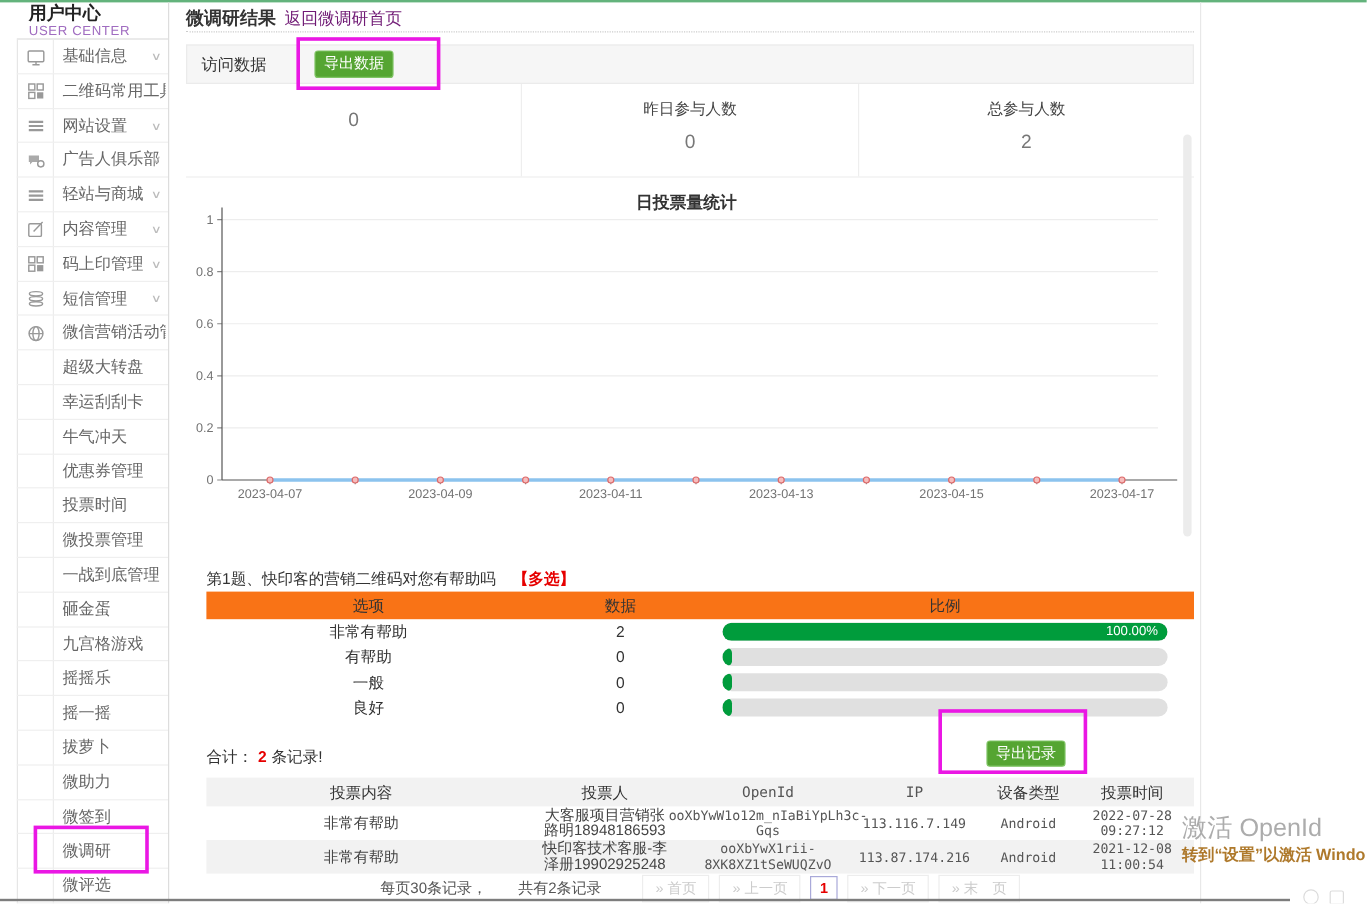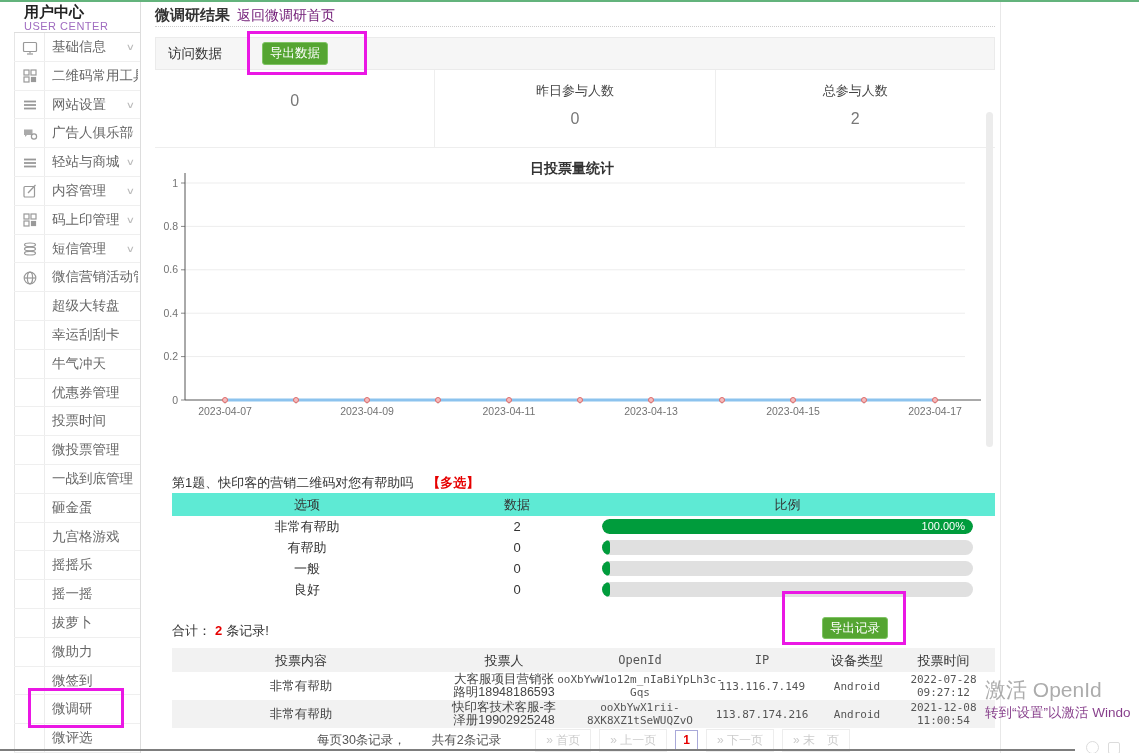--- a/index.html
+++ b/index.html
@@ -48,21 +48,21 @@
 
   
   #chart-title { left:157px; top:160px; width:830px; text-align:center; font-size:14px; font-weight:bold; color:#333; }
   #chart-svg { left:157px; top:150px; }
 
   
   #question { left:172px; top:474px; font-size:13px; color:#333; }
   #question .tag { color:#e60000; margin-left:14px; font-weight:bold; }
   #poll { left:172px; top:493px; width:823px; font-size:13px; }
   .prow { display:flex; height:21px; align-items:center; }
-  .prow.phead { height:23px; background:#5eead4; color:#333; }
+  .prow.phead { height:23px; background:#f97316; color:#333; }
   .pc1 { width:270px; text-align:center; }
   .pc2 { width:150px; text-align:center; }
   .pc3 { flex:1; padding:0 22px 0 10px; }
   .track { position:relative; height:15px; background:#e0e0e0; border-radius:8px; overflow:hidden; }
   .fill { position:absolute; left:0; top:0; height:15px; background:#009c3c; border-radius:8px;
     color:#fff; font-size:11px; line-height:15px; text-align:right; padding-right:8px; overflow:hidden; }
 
   
   #summary { left:172px; top:622px; font-size:13px; color:#333; }
   #summary .red { color:#e60000; font-weight:bold; margin:0 4px; }
@@ -80,21 +80,21 @@
   
   #pager { left:172px; top:729px; width:823px; height:22px; display:flex; justify-content:center; align-items:center; font-size:12.5px; color:#555; }
   #pager .txt { margin-right:26px; }
   .pbtn { border:1px solid #ededed; background:#fff; color:#ccc; padding:2px 10px; margin-left:8px; cursor:pointer; font-size:12px; }
   .pbtn.cur { border:1px solid #a9a9d9; color:#e60000; font-weight:bold; padding:2px 7px; }
 
   
   #content-right-border { left:1000px; top:2px; width:1px; height:751px; background:#e8e8e8; }
   #scroll-thumb { left:986px; top:112px; width:7px; height:335px; background:#ececec; border-radius:4px; }
   #wm1 { left:985px; top:676px; font-size:21px; color:#9e9e9e; opacity:.85; white-space:nowrap; }
-  #wm2 { left:985px; top:704px; font-size:13.5px; color:#701a75; opacity:.85; white-space:nowrap; }
+  #wm2 { left:985px; top:704px; font-size:13.5px; color:#a16207; opacity:.85; white-space:nowrap;font-weight:bold; }
   #bottom-line { left:0; top:749px; width:1075px; height:2px; background:#7d7d7d; }
   .ghost-ic { border:1.5px solid #dcdcdc; }
   #ghost-circle { left:1086px; top:741px; width:13px; height:13px; border-radius:50%; }
   #ghost-square { left:1108px; top:742px; width:12px; height:12px; border-radius:2px; }
 
   
   .hl { border:3px solid #ea17e4; background:transparent; pointer-events:none; }
   #hl-export-data { left:247px; top:31px; width:120px; height:44px; }
   #hl-export-records { left:782px; top:591px; width:124px; height:54px; }
   #hl-survey-item { left:28px; top:688px; width:96px; height:40px; }

